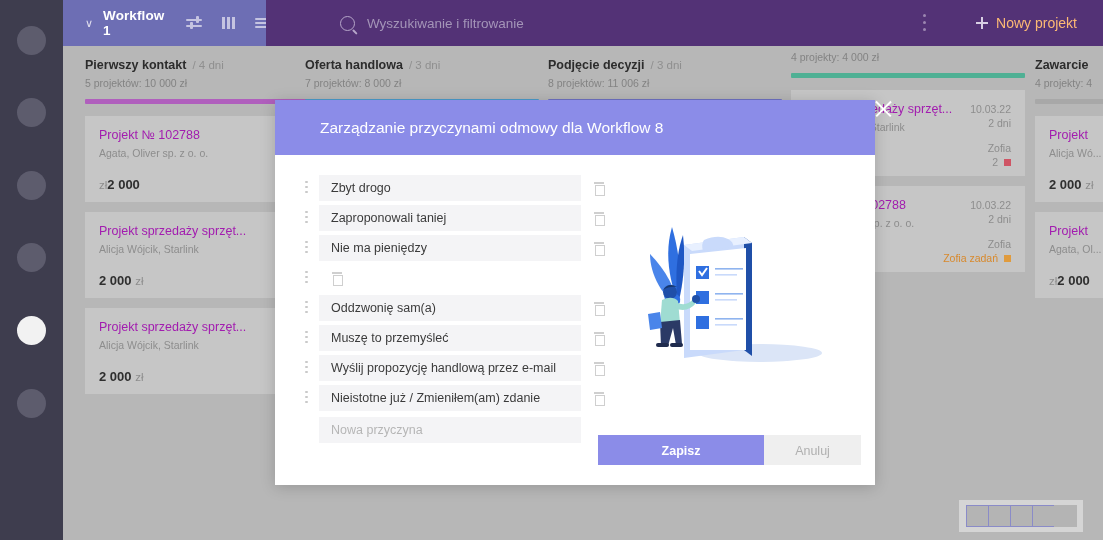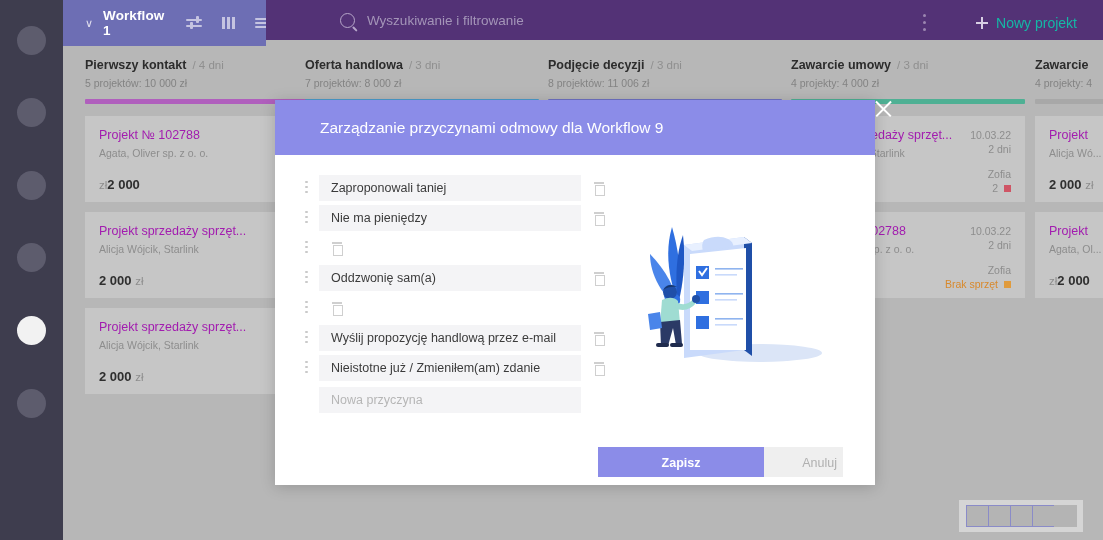--- a/index.html
+++ b/index.html
@@ -40,21 +40,21 @@
     z-index: 20;
   }
   #topbar-left {
     position: absolute; left: 0; top: 0;
     width: 203px; height: 46px;
     background: #6d6eb4;
     display: flex; align-items: center;
   }
   #topbar-right {
     position: absolute; left: 203px; top: 0;
-    width: 837px; height: 40px;
+    width: 837px; height: 46px;
     background: #533276;
     display: flex; align-items: center;
   }
   .wf-caret {
     margin-left: 22px;
     color: #e2e0ef;
     font-size: 11px;
     line-height: 1;
     user-select: none;
   }
@@ -128,21 +128,21 @@
   .kebab i {
     position:absolute; left:0; width:3px; height:3px; background:#9b86b0; border-radius:50%;
   }
   .kebab i:nth-child(1){ top: 0px; }
   .kebab i:nth-child(2){ top: 7px; }
   .kebab i:nth-child(3){ top: 14px; }
 
   #new-project {
     position: absolute; right: 26px; top: 0; height: 46px;
     display: flex; align-items: center;
-    color: #14b8a6; font-size: 14px; font-weight: 400;
+    color: #fdba74; font-size: 14px; font-weight: 400;
   }
   .plus-ic {
     position: relative; width: 12px; height: 12px; margin-right: 8px;
   }
   .plus-ic::before, .plus-ic::after {
     content: ""; position: absolute; background: #d8cfe4;
   }
   .plus-ic::before { left: 5px; top: 0; width: 2px; height: 12px; }
   .plus-ic::after  { top: 5px; left: 0; width: 12px; height: 2px; }
 
@@ -322,34 +322,34 @@
   }
   .trash .can {
     position: absolute; top: 3px; left: 1.4px; width: 7.2px; height: 9px;
     border: 1.6px solid #cfcfcf;
   }
   .new-row { margin-top: 6px; }
   .new-row .reason-input { background: #f4f4f6; }
 
   #modal-actions {
     position: absolute;
-    left: 323px; bottom: 8px;
+    left: 323px; bottom: 20px;
     display: flex;
   }
   .btn {
     height: 30px; line-height: 30px;
     text-align: center;
     font-size: 12.5px;
     font-weight: 700;
     border: none;
     font-family: "Liberation Sans", sans-serif;
     cursor: pointer;
   }
   .btn-save { width: 166px; background: #8b8ce8; color: #ffffff; }
-  .btn-cancel { width: 79px; background: #efefef; color: #b0b0b0; font-weight: 400; text-align: right; }
+  .btn-cancel { width: 97px; background: #efefef; color: #b0b0b0; font-weight: 400; }
 
   #illustration {
     position: absolute;
     left: 345px; top: 55px;
     width: 215px; height: 185px;
   }
 </style>
 </head>
 <body>
 
@@ -432,21 +432,20 @@
         <div class="col-bar" style="background: rgb(75, 156, 204);"></div>
         <div class="col-cards"></div>
       </div>
       <div class="column" style="left: 485px;">
         <div class="col-title">Podjęcie decyzji<span class="days" style="margin-left: 6px;">/ 3 dni</span></div>
         <div class="col-sub">8 projektów: 11 006 zł</div>
         <div class="col-bar" style="background: rgb(111, 114, 196);"></div>
         <div class="col-cards"></div>
       </div>
       <div class="column" style="left: 728px;">
-        <div class="col-title">Zawarcie umowy<span class="days" style="margin-left: 6px;">/ 3 dni</span></div>
         <div class="col-sub">4 projekty: 4 000 zł</div>
         <div class="col-bar" style="background: rgb(79, 176, 148);"></div>
         <div class="col-cards">
           <div class="card">
             <div class="card-title">Projekt sprzedaży sprzęt...</div>
             <div class="card-sub">Alicja Wójcik, Starlink</div>
             <div class="card-date">
               <div>10.03.22</div>
               <div>2 dni</div>
             </div>
@@ -454,21 +453,21 @@
             <div class="card-status"><span>2</span><span class="sq" style="background: rgb(207, 85, 101);"></span></div>
           </div>
           <div class="card">
             <div class="card-title">Projekt № 102788</div>
             <div class="card-sub">Agata, Oliver sp. z o. o.</div>
             <div class="card-date">
               <div>10.03.22</div>
               <div>2 dni</div>
             </div>
             <div class="card-owner">Zofia</div>
-            <div class="card-status warn"><span>Brak sprzęt</span><span class="sq" style="background: rgb(224, 155, 61);"></span></div>
+            <div class="card-status warn"><span>Zofia zadań</span><span class="sq" style="background: rgb(224, 155, 61);"></span></div>
           </div>
         </div>
       </div>
       <div class="column" style="left: 972px;">
         <div class="col-title">Zawarcie<span class="days" style="margin-left: 6px;"></span></div>
         <div class="col-sub">4 projekty: 4</div>
         <div class="col-bar" style="background: rgb(168, 168, 168);"></div>
         <div class="col-cards">
           <div class="card">
             <div class="card-title">Projekt</div>
@@ -487,31 +486,43 @@
   <div id="pager">
       <div class="pg"></div>
       <div class="pg"></div>
       <div class="pg"></div>
       <div class="pg"></div>
       <div class="pg last"></div>
     </div>
 
   <div id="modal">
     <div id="modal-header">
-      <span id="modal-title">Zarządzanie przyczynami odmowy dla Workflow 9</span>
+      <span id="modal-title">Zarządzanie przyczynami odmowy dla Workflow 8</span>
     </div>
     <div id="modal-close"></div>
     <div id="modal-body">
       <div id="reasons-pane">
           <div class="reason-row">
             <div class="drag-dots">
               <i></i>
               <i></i>
               <i></i>
             </div>
+            <input class="reason-input" value="Zbyt drogo" style="">
+            <div class="trash">
+              <span class="lid"></span>
+              <span class="can"></span>
+            </div>
+          </div>
+          <div class="reason-row">
+            <div class="drag-dots">
+              <i></i>
+              <i></i>
+              <i></i>
+            </div>
             <input class="reason-input" value="Zaproponowali taniej" style="">
             <div class="trash">
               <span class="lid"></span>
               <span class="can"></span>
             </div>
           </div>
           <div class="reason-row">
             <div class="drag-dots">
               <i></i>
               <i></i>
@@ -545,20 +556,21 @@
               <span class="lid"></span>
               <span class="can"></span>
             </div>
           </div>
           <div class="reason-row">
             <div class="drag-dots">
               <i></i>
               <i></i>
               <i></i>
             </div>
+            <input class="reason-input" value="Muszę to przemyśleć" style="">
             <div class="trash">
               <span class="lid"></span>
               <span class="can"></span>
             </div>
           </div>
           <div class="reason-row">
             <div class="drag-dots">
               <i></i>
               <i></i>
               <i></i>

